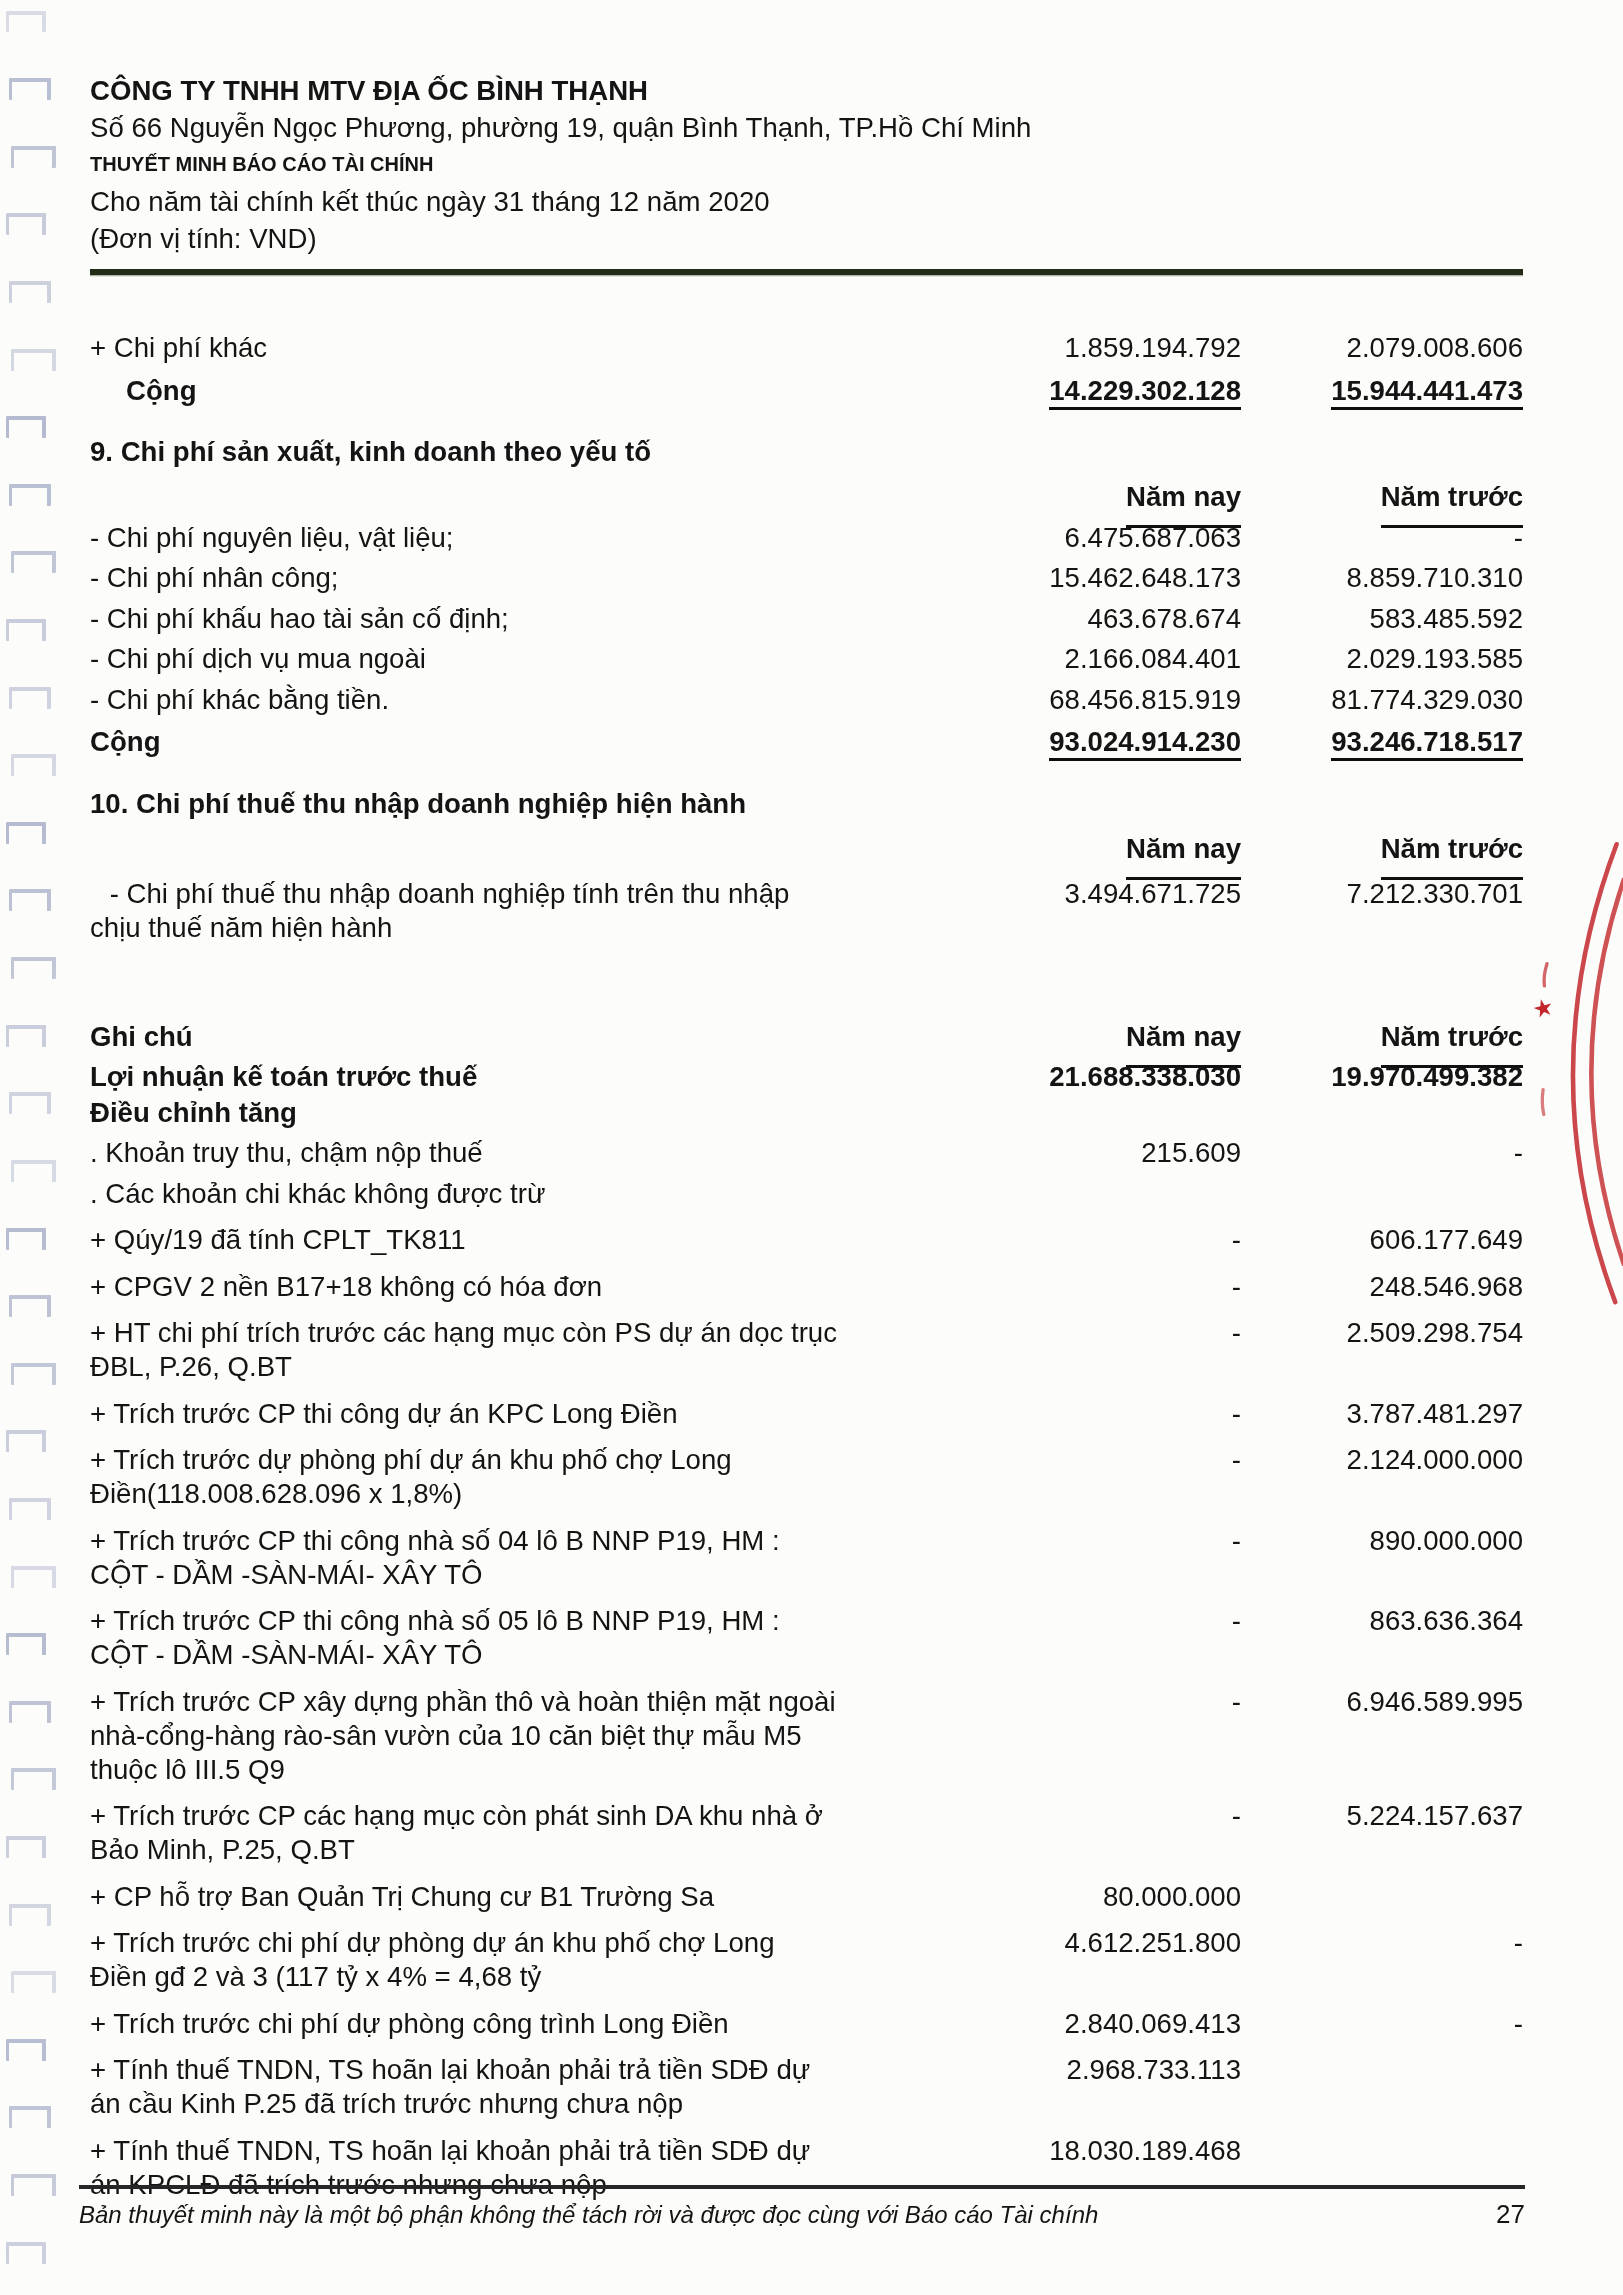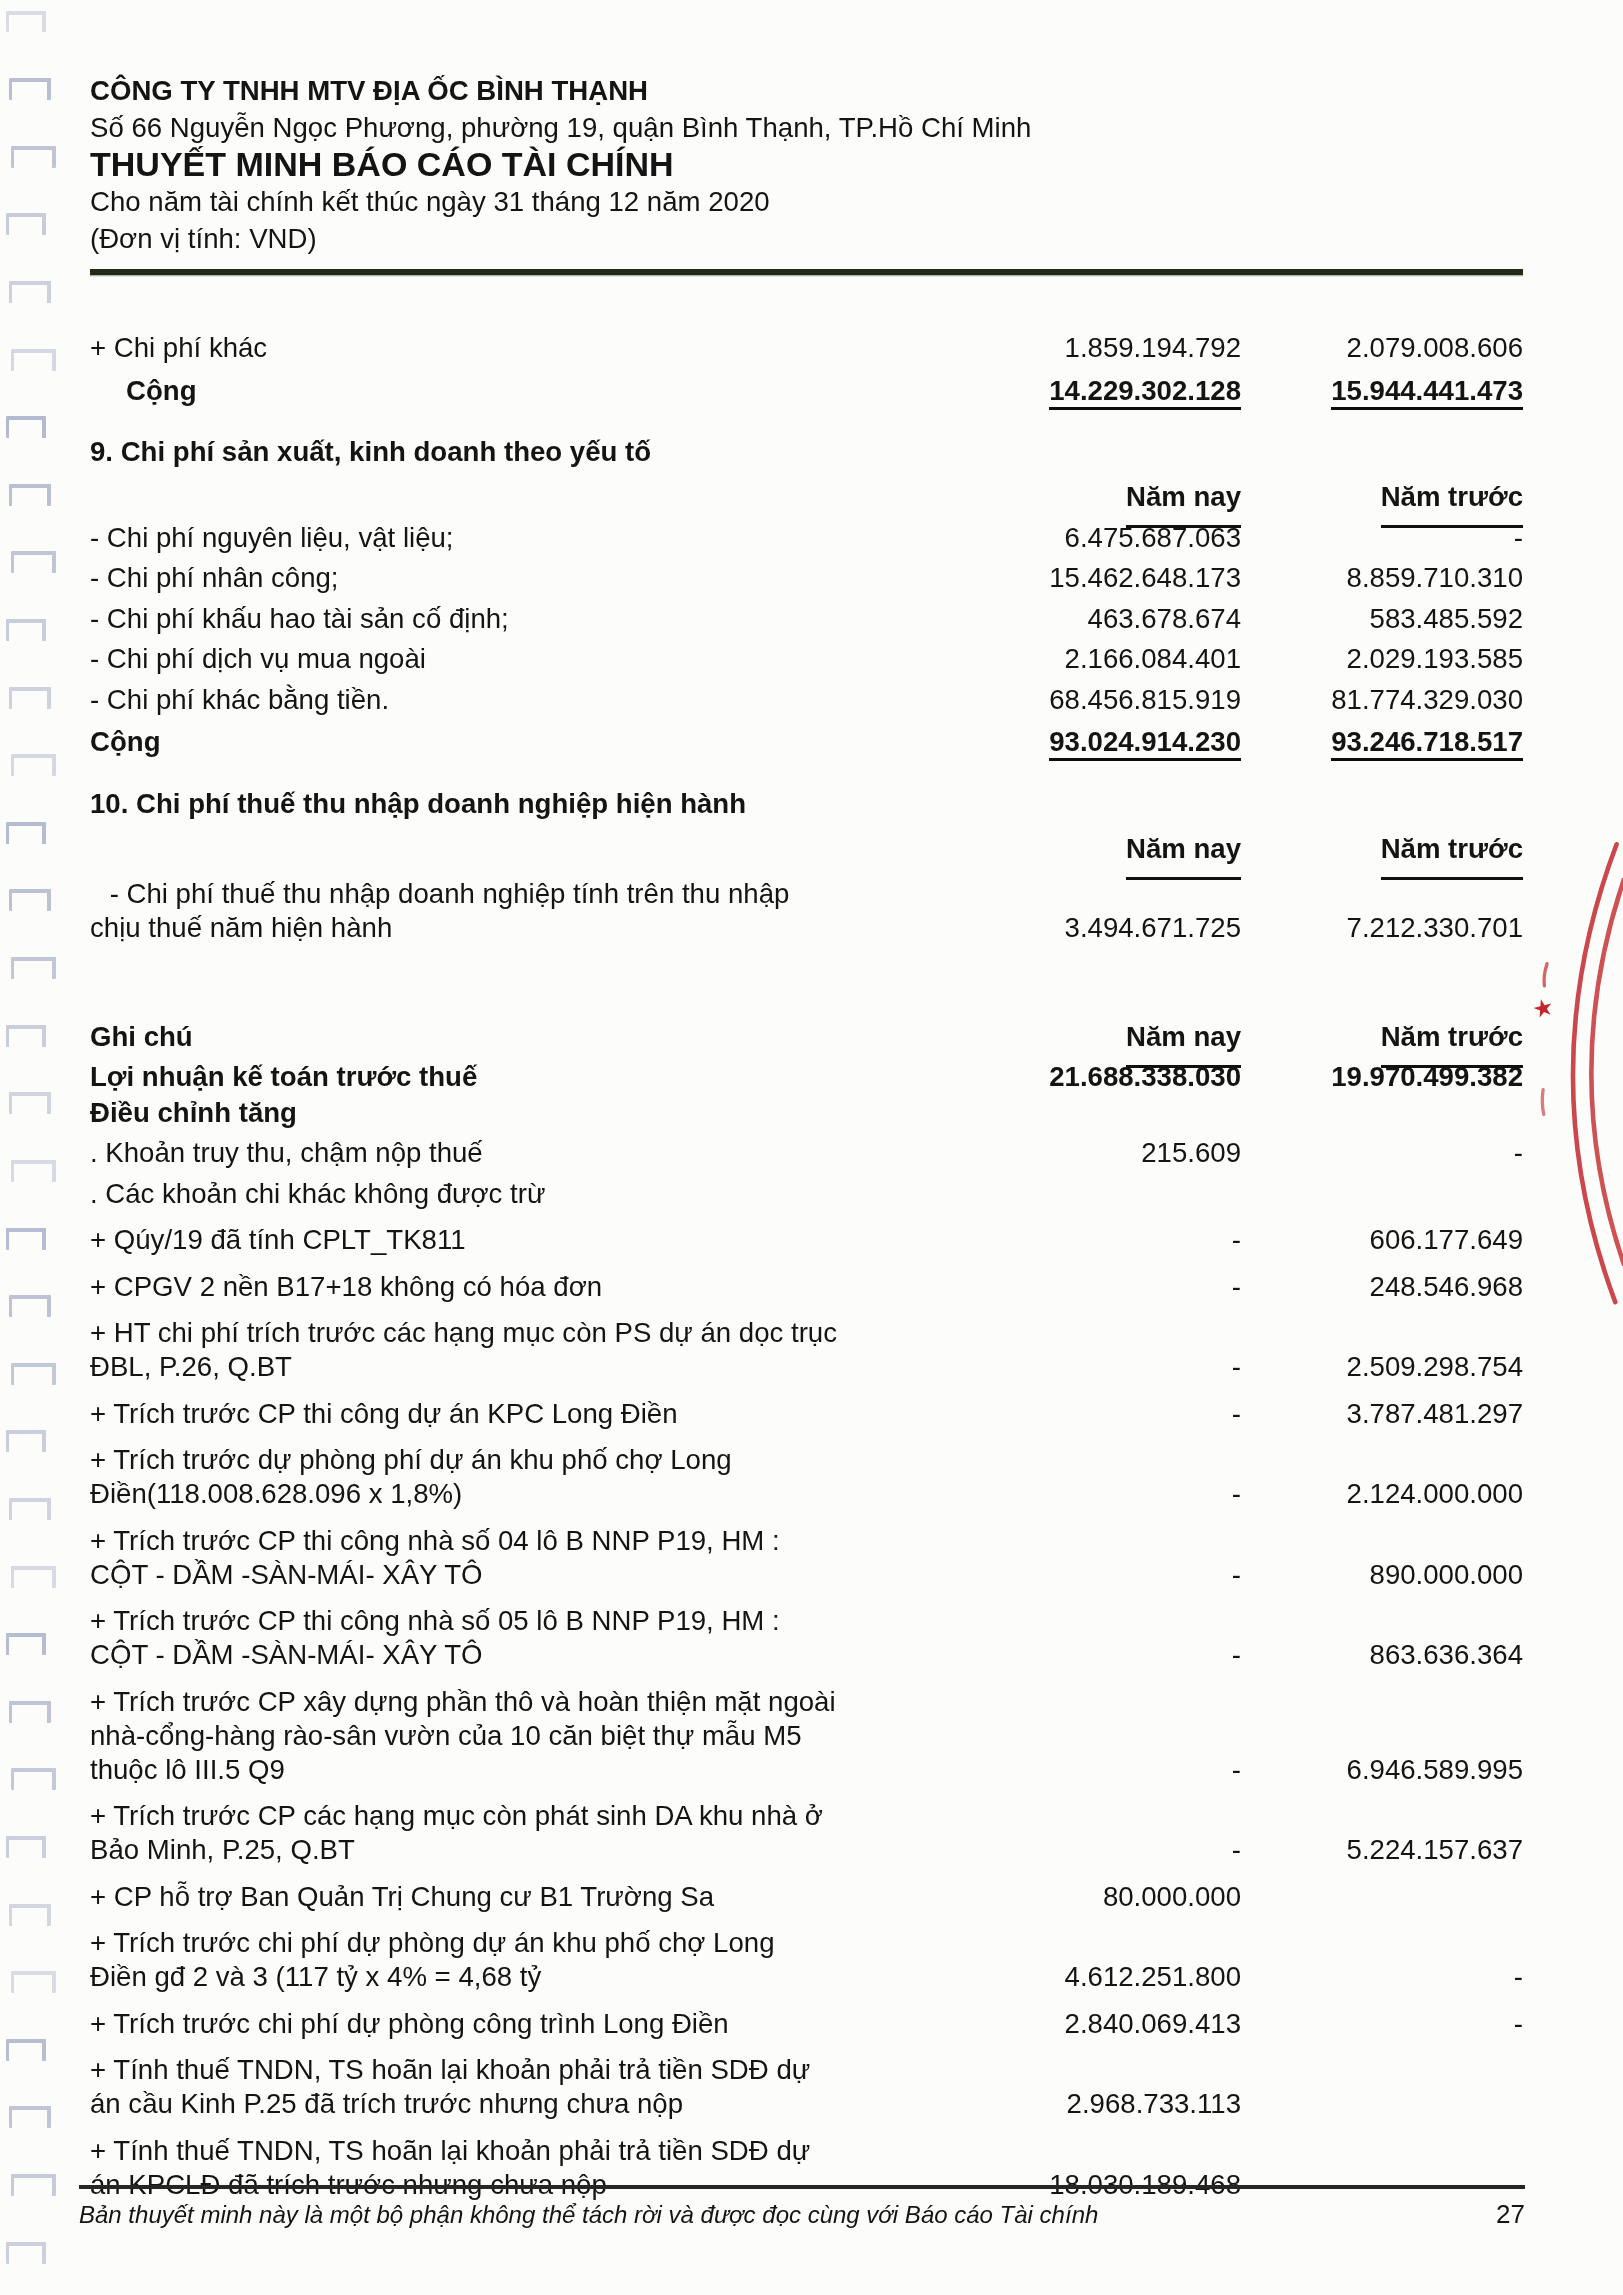--- a/index.html
+++ b/index.html
@@ -17,28 +17,28 @@
     position:absolute;
     border-top:4.6px solid;
     border-left:3.9px solid;
     border-right:4.6px solid;
     border-bottom:none;
     border-radius:1.3px;
   }
   .content{position:relative;padding:0 100px 0 90px;}
   .hdr{padding-top:72px;line-height:37px;font-size:27.6px;}
   .hdr .b{font-weight:700;}
-  .hdr .t{font-weight:700;font-size:34px;}
+  .hdr .t{font-weight:700;font-size:20px;}
   .hrule{
     margin-top:11.8px;height:6.6px;
     background:#222a18;
     box-shadow:0 1.3px 0 rgba(30,40,20,.35);
   }
   #rows{margin-top:56px;}
-  .row{display:flex;align-items:flex-end;font-size:27.6px;line-height:34px;margin-top:6.6px;}
+  .row{display:flex;align-items:flex-start;font-size:27.6px;line-height:34px;margin-top:6.6px;}
   .lbl{width:865px;white-space:pre-line;}
   .v1{width:286px;text-align:right;}
   .v2{width:282px;text-align:right;}
   .row.plus{margin-top:12.5px;}
   .row.total{margin-top:8.5px;}
   .row.heading{margin-top:27.6px;}
   .row.colheads{margin-top:10.5px;}
   .row.tax{margin-top:11.8px;}
   .row.ghichu{margin-top:75px;}
   .row.bold-item{margin-top:5.3px;}

